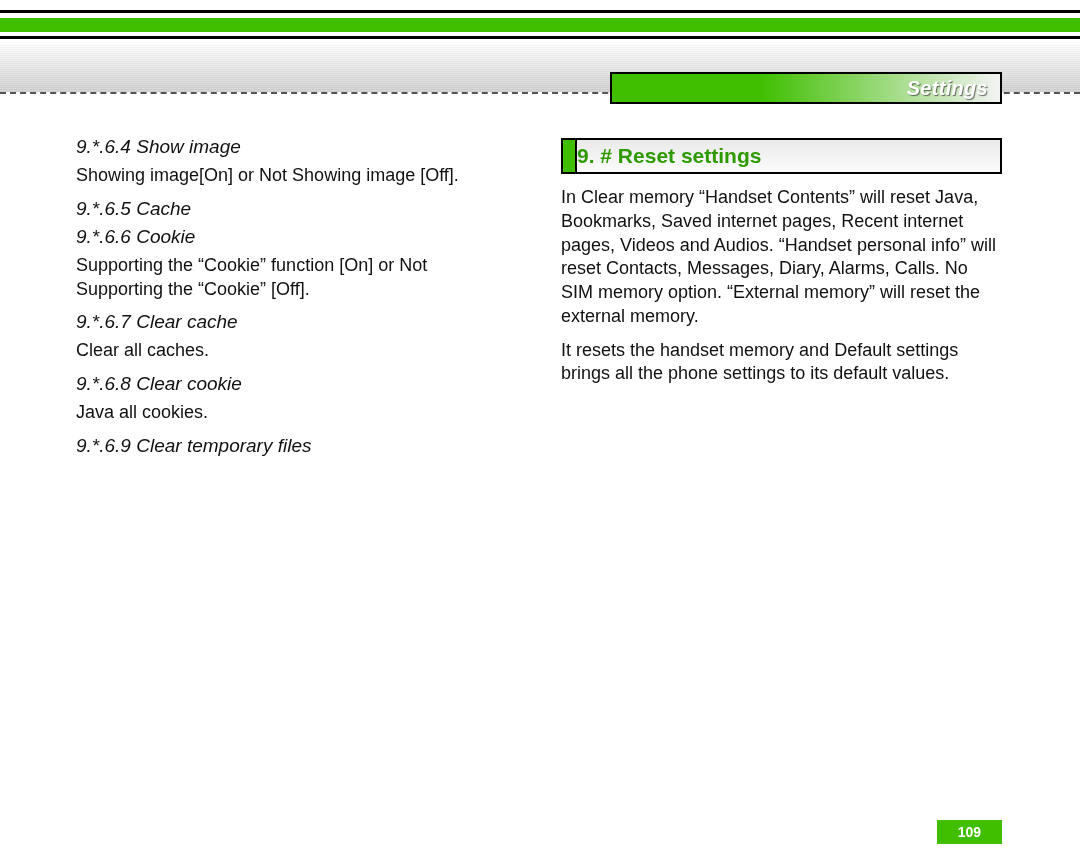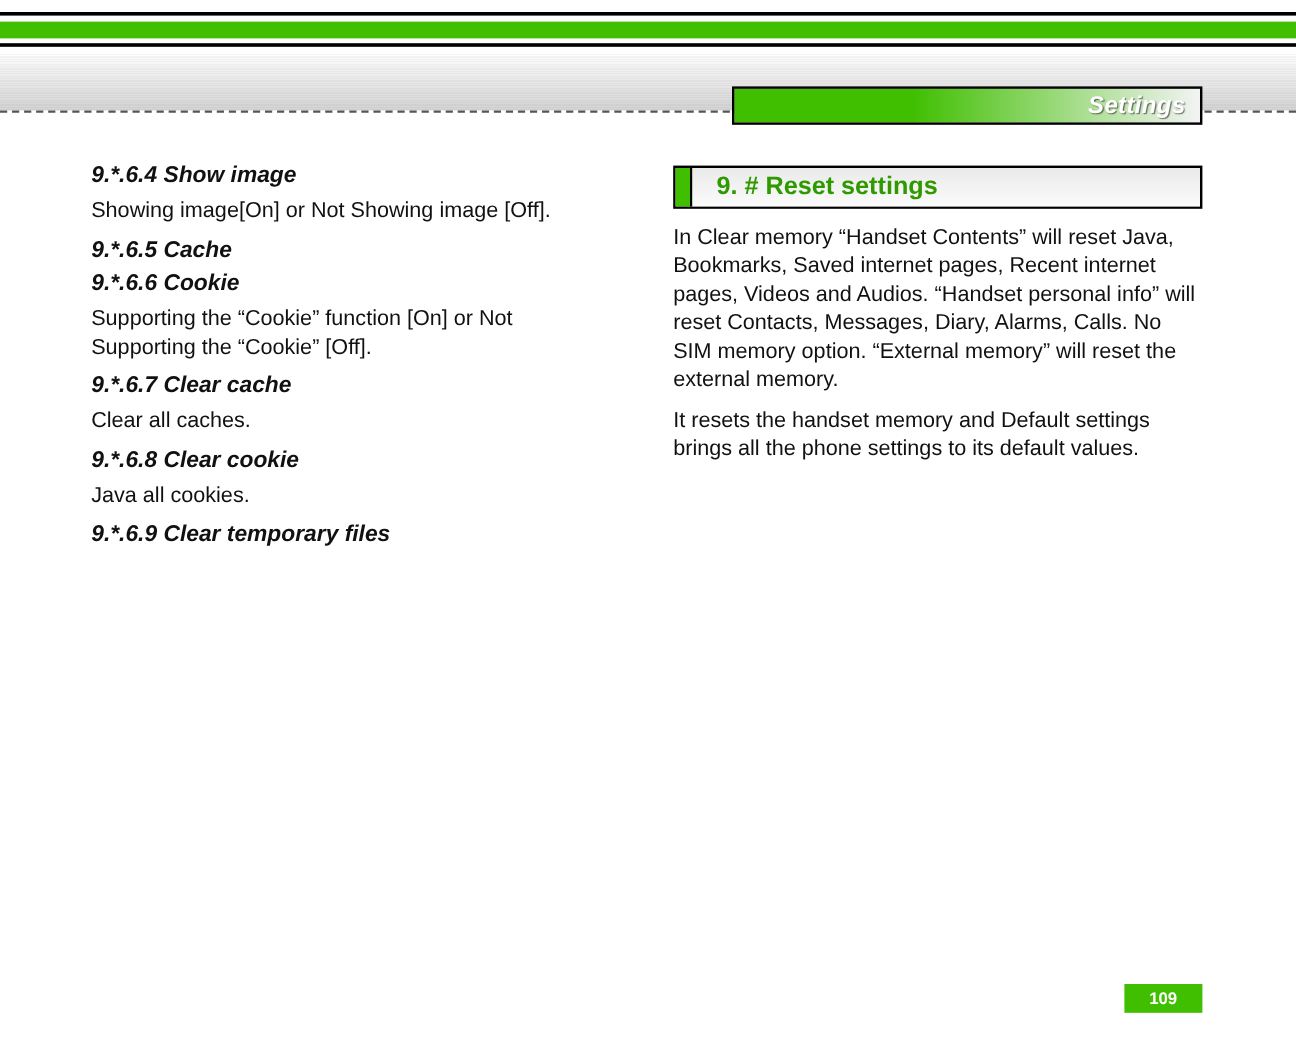--- a/index.html
+++ b/index.html
@@ -46,38 +46,38 @@
   
   .content {
     position: absolute; left: 76px; right: 78px; top: 136px; bottom: 40px;
     display: flex; gap: 44px;
     font-size: 18px;
     color: #111;
   }
   .col { flex: 1 1 0; }
 
   .subhead {
-    font-weight: bold; font-style: italic; font-size: 19px;
+    font-weight: normal; font-style: italic; font-size: 19px;
     margin-top: 6px; margin-bottom: 6px;
   }
   .left .subhead:first-child { margin-top: 0; }
   .para { line-height: 1.32; margin-bottom: 10px; }
 
   
   .section-title {
     border: 2px solid #000; height: 36px;
     display: flex; align-items: stretch;
     margin-bottom: 12px; margin-top: 2px;
   }
   .section-title .accent {
     width: 14px; background: #3fbf00; border-right: 2px solid #000;
   }
   .section-title .text {
     flex: 1; background: linear-gradient(#eaeaea, #fbfbfb);
-    display: flex; align-items: center; padding-left: 20px;
+    display: flex; align-items: center; padding-left: 0;
     font-size: 21px; font-weight: bold; color: #2f9a00;
   }
 
   
   .page-number {
     position: absolute; right: 78px; bottom: 20px;
     min-width: 40px; height: 24px; padding: 0 21px;
     background: #3fbf00; color: #fff;
     display: flex; align-items: center; justify-content: center;
     font-size: 14px; font-weight: bold;

